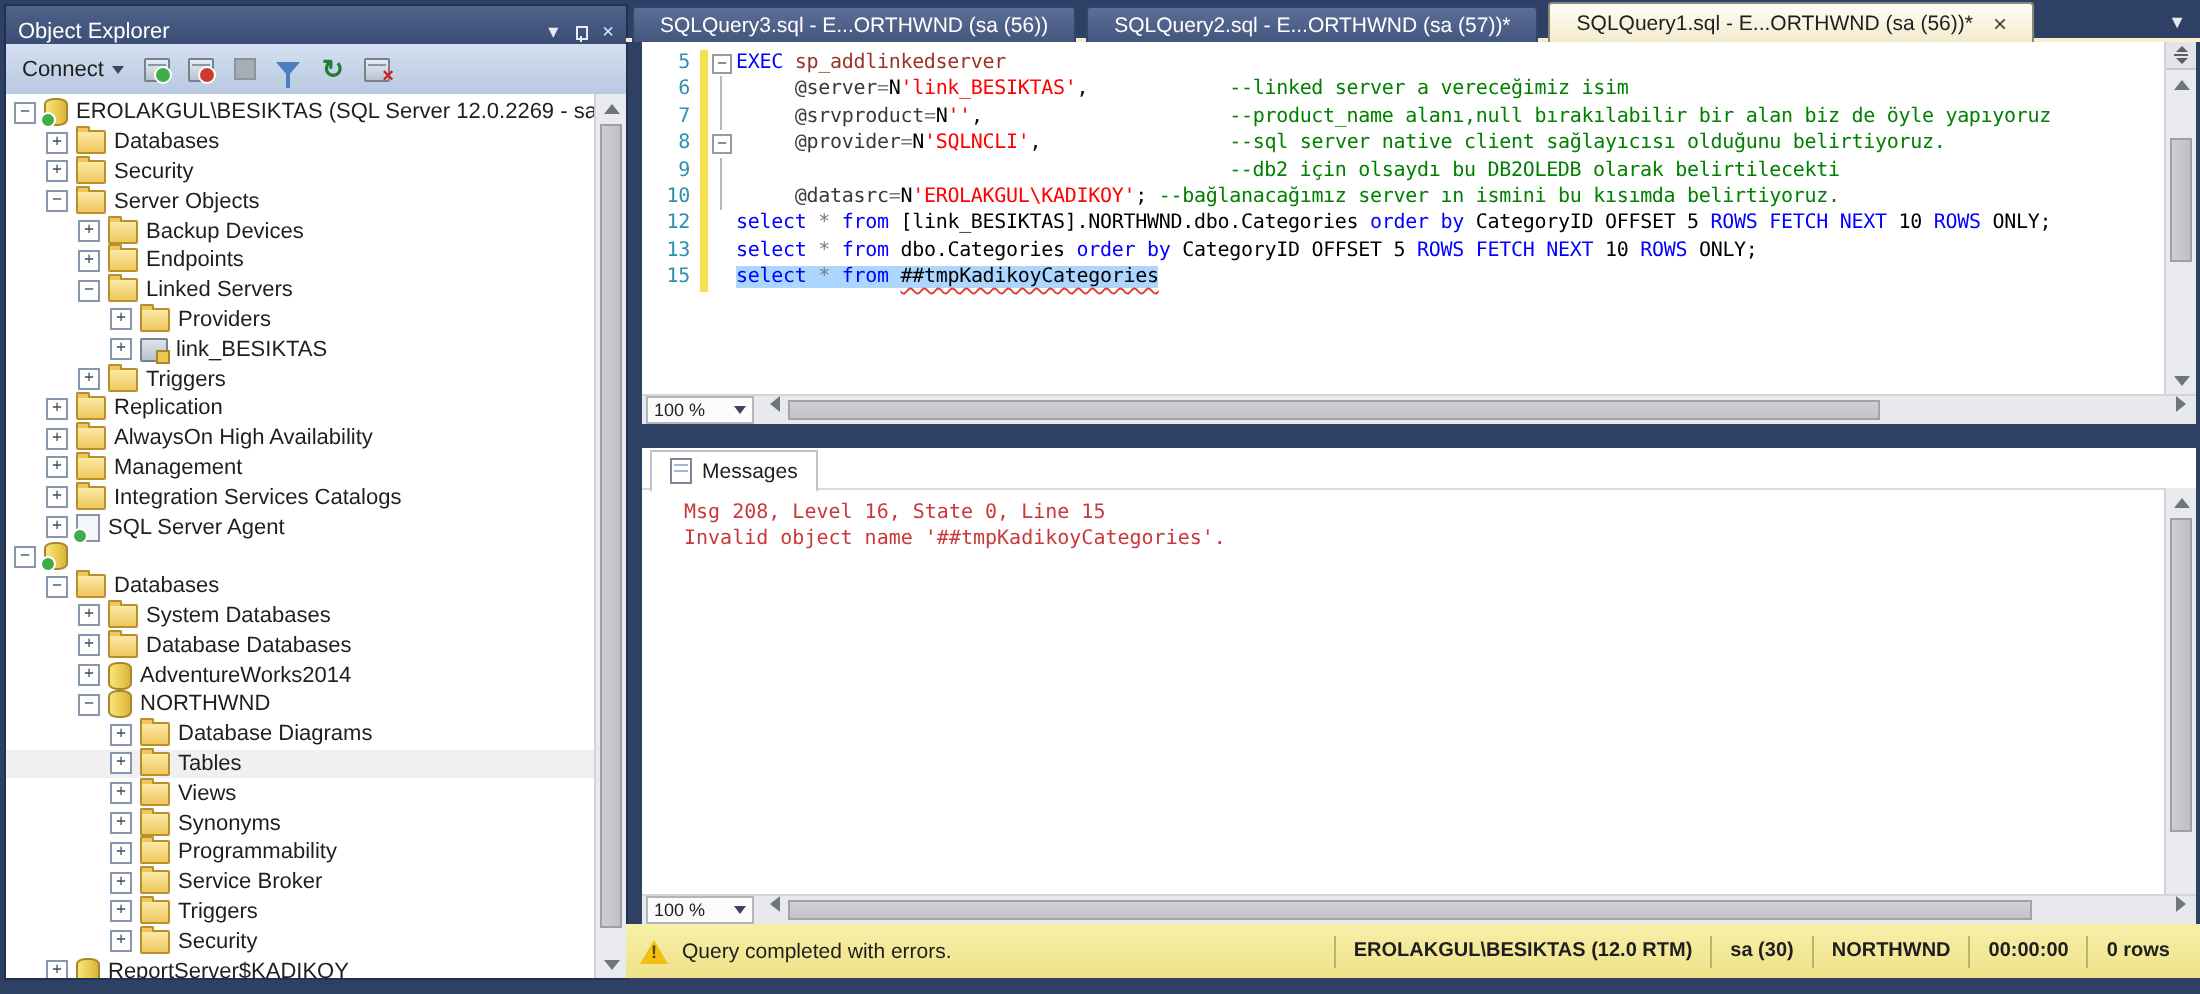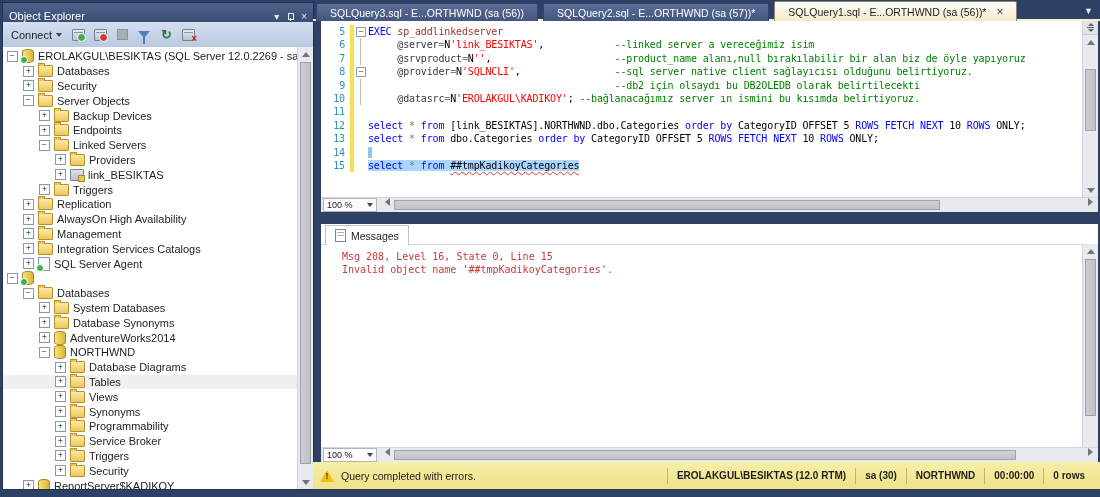--- a/index.html
+++ b/index.html
@@ -252,21 +252,21 @@
           <span class="tlabel">Databases</span>
         </div>
         <div class="trow" style="padding-left: 36px;">
           <span class="exp">+</span>
           <span class="ticon folder"></span>
           <span class="tlabel">System Databases</span>
         </div>
         <div class="trow" style="padding-left: 36px;">
           <span class="exp">+</span>
           <span class="ticon folder"></span>
-          <span class="tlabel">Database Synonyms</span>
+          <span class="tlabel">Database Databases</span>
         </div>
         <div class="trow" style="padding-left: 36px;">
           <span class="exp">+</span>
           <span class="ticon database"></span>
           <span class="tlabel">AdventureWorks2014</span>
         </div>
         <div class="trow" style="padding-left: 36px;">
           <span class="exp">−</span>
           <span class="ticon database"></span>
           <span class="tlabel">NORTHWND</span>
@@ -377,42 +377,30 @@
           <span class="fold fline"></span>
           <span class="txt"><span class="tk-id">                                          </span><span class="tk-com">--db2 için olsaydı bu DB2OLEDB olarak belirtilecekti</span></span>
         </div>
         <div class="cl">
           <span class="ln">10</span>
           <span class="ys"></span>
           <span class="fold fline"></span>
           <span class="txt"><span class="tk-id">     </span><span class="tk-var">@datasrc</span><span class="tk-op">=</span><span class="tk-id">N</span><span class="tk-str">'EROLAKGUL\KADIKOY'</span><span class="tk-id">; </span><span class="tk-com">--bağlanacağımız server ın ismini bu kısımda belirtiyoruz.</span></span>
         </div>
         <div class="cl">
-          <span class="ln">11</span>
-          <span class="ys"></span>
-          <span class="fold"></span>
-          <span class="txt"></span>
-        </div>
-        <div class="cl">
           <span class="ln">12</span>
           <span class="ys"></span>
           <span class="fold"></span>
           <span class="txt"><span class="tk-kw">select</span><span class="tk-id"> </span><span class="tk-op">*</span><span class="tk-id"> </span><span class="tk-kw">from</span><span class="tk-id"> [link_BESIKTAS].NORTHWND.dbo.Categories </span><span class="tk-kw">order by</span><span class="tk-id"> CategoryID OFFSET 5 </span><span class="tk-kw">ROWS</span><span class="tk-id"> </span><span class="tk-kw">FETCH</span><span class="tk-id"> </span><span class="tk-kw">NEXT</span><span class="tk-id"> 10 </span><span class="tk-kw">ROWS</span><span class="tk-id"> ONLY;</span></span>
         </div>
         <div class="cl">
           <span class="ln">13</span>
           <span class="ys"></span>
           <span class="fold"></span>
           <span class="txt"><span class="tk-kw">select</span><span class="tk-id"> </span><span class="tk-op">*</span><span class="tk-id"> </span><span class="tk-kw">from</span><span class="tk-id"> dbo.Categories </span><span class="tk-kw">order by</span><span class="tk-id"> CategoryID OFFSET 5 </span><span class="tk-kw">ROWS</span><span class="tk-id"> </span><span class="tk-kw">FETCH</span><span class="tk-id"> </span><span class="tk-kw">NEXT</span><span class="tk-id"> 10 </span><span class="tk-kw">ROWS</span><span class="tk-id"> ONLY;</span></span>
-        </div>
-        <div class="cl">
-          <span class="ln">14</span>
-          <span class="ys"></span>
-          <span class="fold"></span>
-          <span class="txt"><span class="caret"></span></span>
         </div>
         <div class="cl">
           <span class="ln">15</span>
           <span class="ys"></span>
           <span class="fold"></span>
           <span class="txt selected"><span class="tk-kw">select</span><span class="tk-id"> </span><span class="tk-op">*</span><span class="tk-id"> </span><span class="tk-kw">from</span><span class="tk-id"> </span><span class="tk-err">##tmpKadikoyCategories</span></span>
         </div>
       </div>
     <div class="vscroll" id="ed-vscroll" style="position: absolute; right: 0px; top: 0px; width: 15px; height: 176px;">
       <div class="splitbtn">

